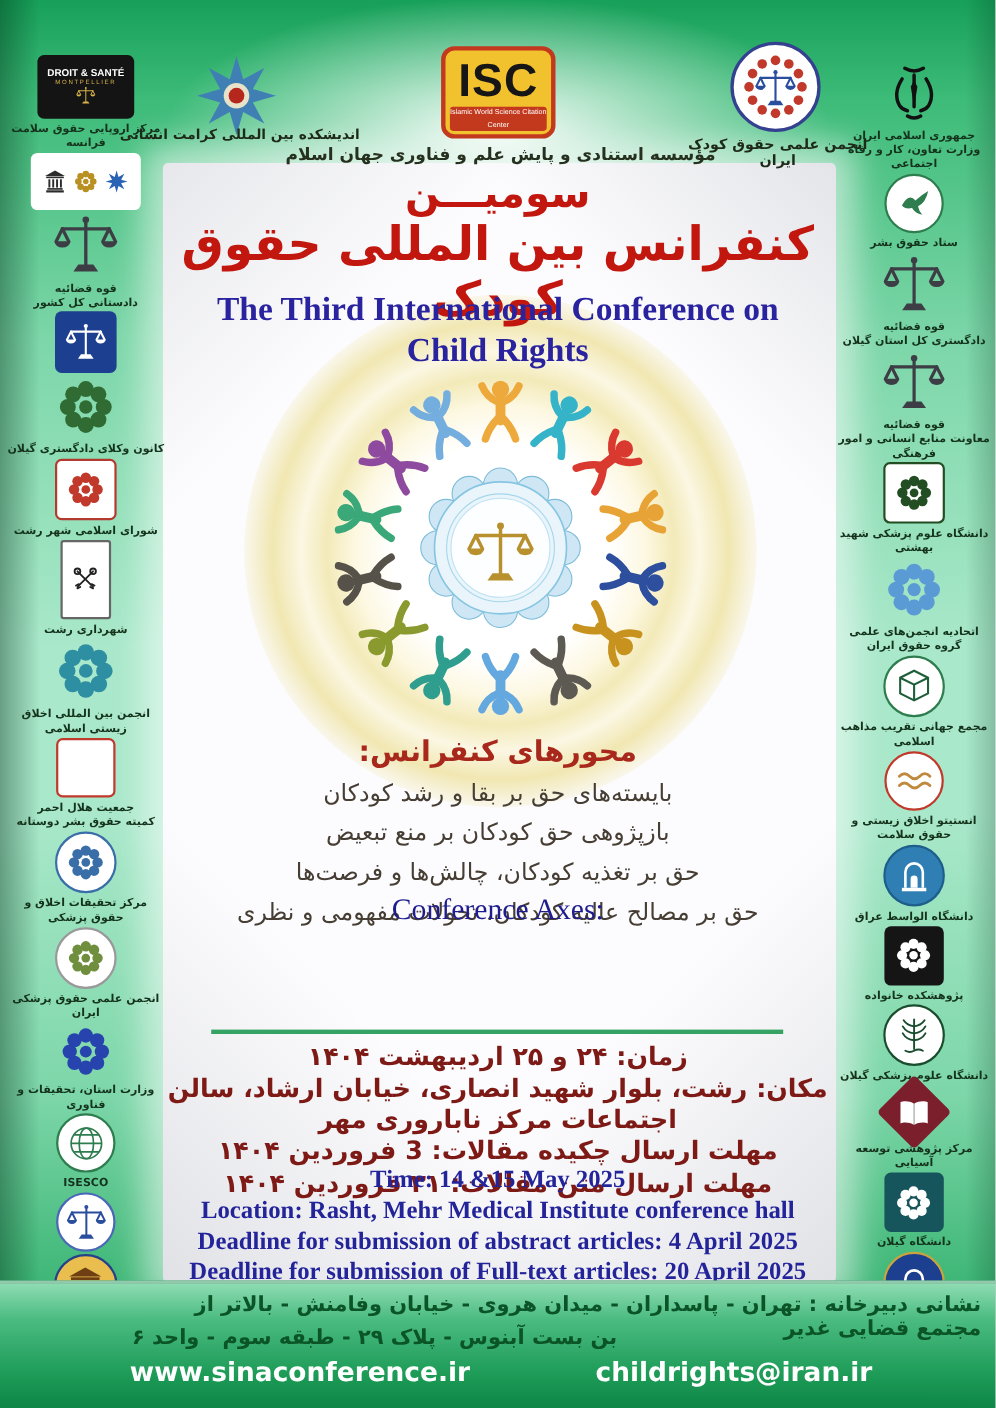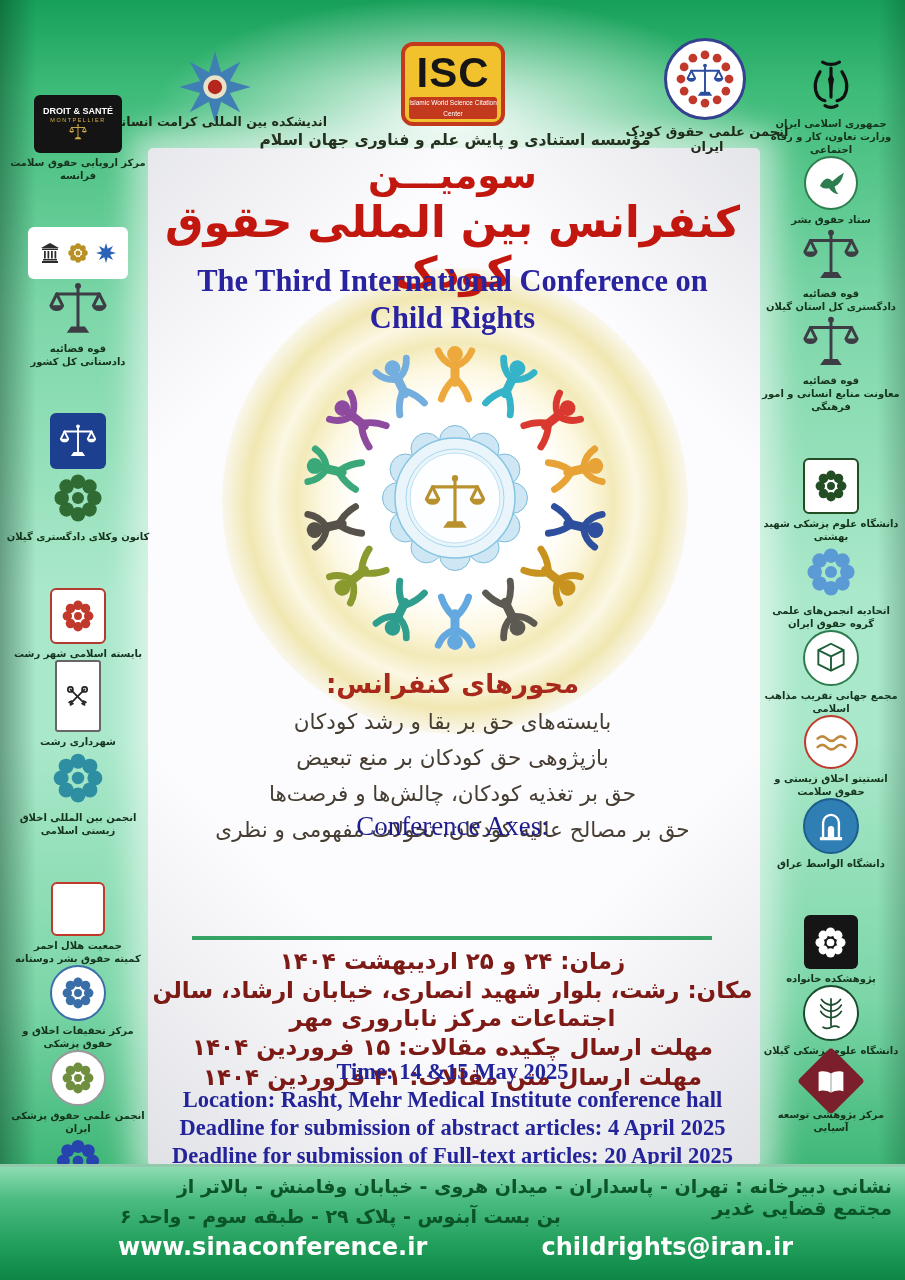--- a/index.html
+++ b/index.html
@@ -76,21 +76,21 @@
   #site{position:absolute;left:118px;top:66px;font-size:24px;font-weight:bold;color:#ffffff;}
   #email{position:absolute;right:112px;top:66px;font-size:24px;font-weight:bold;color:#ffffff;}
 
   
   .strip{position:absolute;display:flex;flex-direction:column;align-items:center;justify-content:space-between;}
   #strip-left{left:6px;top:50px;width:144px;height:1164px;}
   #strip-right{left:760px;top:56px;width:142px;height:1154px;}
   .logo-item{display:flex;flex-direction:column;align-items:center;}
   .logo-shape{display:flex;align-items:center;justify-content:center;box-sizing:border-box;flex-direction:column;}
   .shape-circle{border-radius:50%;}
-  .shape-square{border-radius:6px;margin-top:45px;}
+  .shape-square{border-radius:6px;}
   .shape-tallrect{border-radius:3px;}
   .shape-diamond{transform:rotate(45deg);border-radius:4px;}
   .shape-diamond svg{transform:rotate(-45deg);}
   .logo-caption{margin-top:3px;font-size:10px;line-height:1.3;font-weight:bold;color:#14321c;text-align:center;direction:rtl;max-width:150px;}
   .logo-label{font-family:"Liberation Sans",sans-serif;font-weight:bold;font-size:9px;color:#fff;line-height:1.1;text-align:center;}
   .logo-sublabel{font-family:"Liberation Sans",sans-serif;font-size:5.5px;color:#d9b24a;letter-spacing:1.5px;text-align:center;}
   .multi-row{display:flex;gap:4px;align-items:center;justify-content:center;}
 </style>
 </head>
 <body>
@@ -293,21 +293,21 @@
         <div class="axis-line fa">بایسته‌های حق بر بقا و رشد کودکان</div>
         <div class="axis-line fa">بازپژوهی حق کودکان بر منع تبعیض</div>
         <div class="axis-line fa">حق بر تغذیه کودکان، چالش‌ها و فرصت‌ها</div>
         <div class="axis-line fa">حق بر مصالح عالیه کودکان، تحولات مفهومی و نظری</div>
       </div>
     <div id="conf-axes">Conference Axes:</div>
     <div id="divider"></div>
     <div id="fa-details">
         <div class="fa-detail fa">زمان: ۲۴ و ۲۵ اردیبهشت ۱۴۰۴</div>
         <div class="fa-detail fa">مکان: رشت، بلوار شهید انصاری، خیابان ارشاد، سالن اجتماعات مرکز ناباروری مهر</div>
-        <div class="fa-detail fa">مهلت ارسال چکیده مقالات: ۱۵ فروردین ۱۴۰۴</div>
+        <div class="fa-detail fa">مهلت ارسال چکیده مقالات: 3 فروردین ۱۴۰۴</div>
         <div class="fa-detail fa">مهلت ارسال متن مقالات: ۳۱ فروردین ۱۴۰۴</div>
       </div>
     <div id="en-details">
         <div class="en-detail">Time: 14 &amp;15 May 2025</div>
         <div class="en-detail">Location: Rasht, Mehr Medical Institute conference hall</div>
         <div class="en-detail">Deadline for submission of abstract articles: 4 April 2025</div>
         <div class="en-detail">Deadline for submission of Full-text articles: 20 April 2025</div>
       </div>
   </div>
 
@@ -359,21 +359,21 @@
           </svg>
         </div>
         <div class="logo-caption">کانون وکلای دادگستری گیلان</div>
       </div>
       <div class="logo-item">
         <div class="logo-shape shape-square" style="width: 56px; height: 56px; background: rgb(255, 255, 255); border: 2px solid rgb(179, 58, 46);">
           <svg viewBox="0 0 48 48" width="38" height="38" style="color: rgb(192, 57, 43);">
             <use href="#sym-flower"></use>
           </svg>
         </div>
-        <div class="logo-caption">بایسته اسلامی شهر رشت</div>
+        <div class="logo-caption">شورای اسلامی شهر رشت</div>
       </div>
       <div class="logo-item">
         <div class="logo-shape shape-tallrect" style="width: 46px; height: 72px; background: rgb(255, 255, 255); border: 2px solid rgb(102, 102, 102);">
           <svg viewBox="0 0 48 48" width="31" height="31" style="color: rgb(34, 34, 34);">
             <use href="#sym-keys"></use>
           </svg>
         </div>
         <div class="logo-caption">شهرداری رشت</div>
       </div>
       <div class="logo-item">

